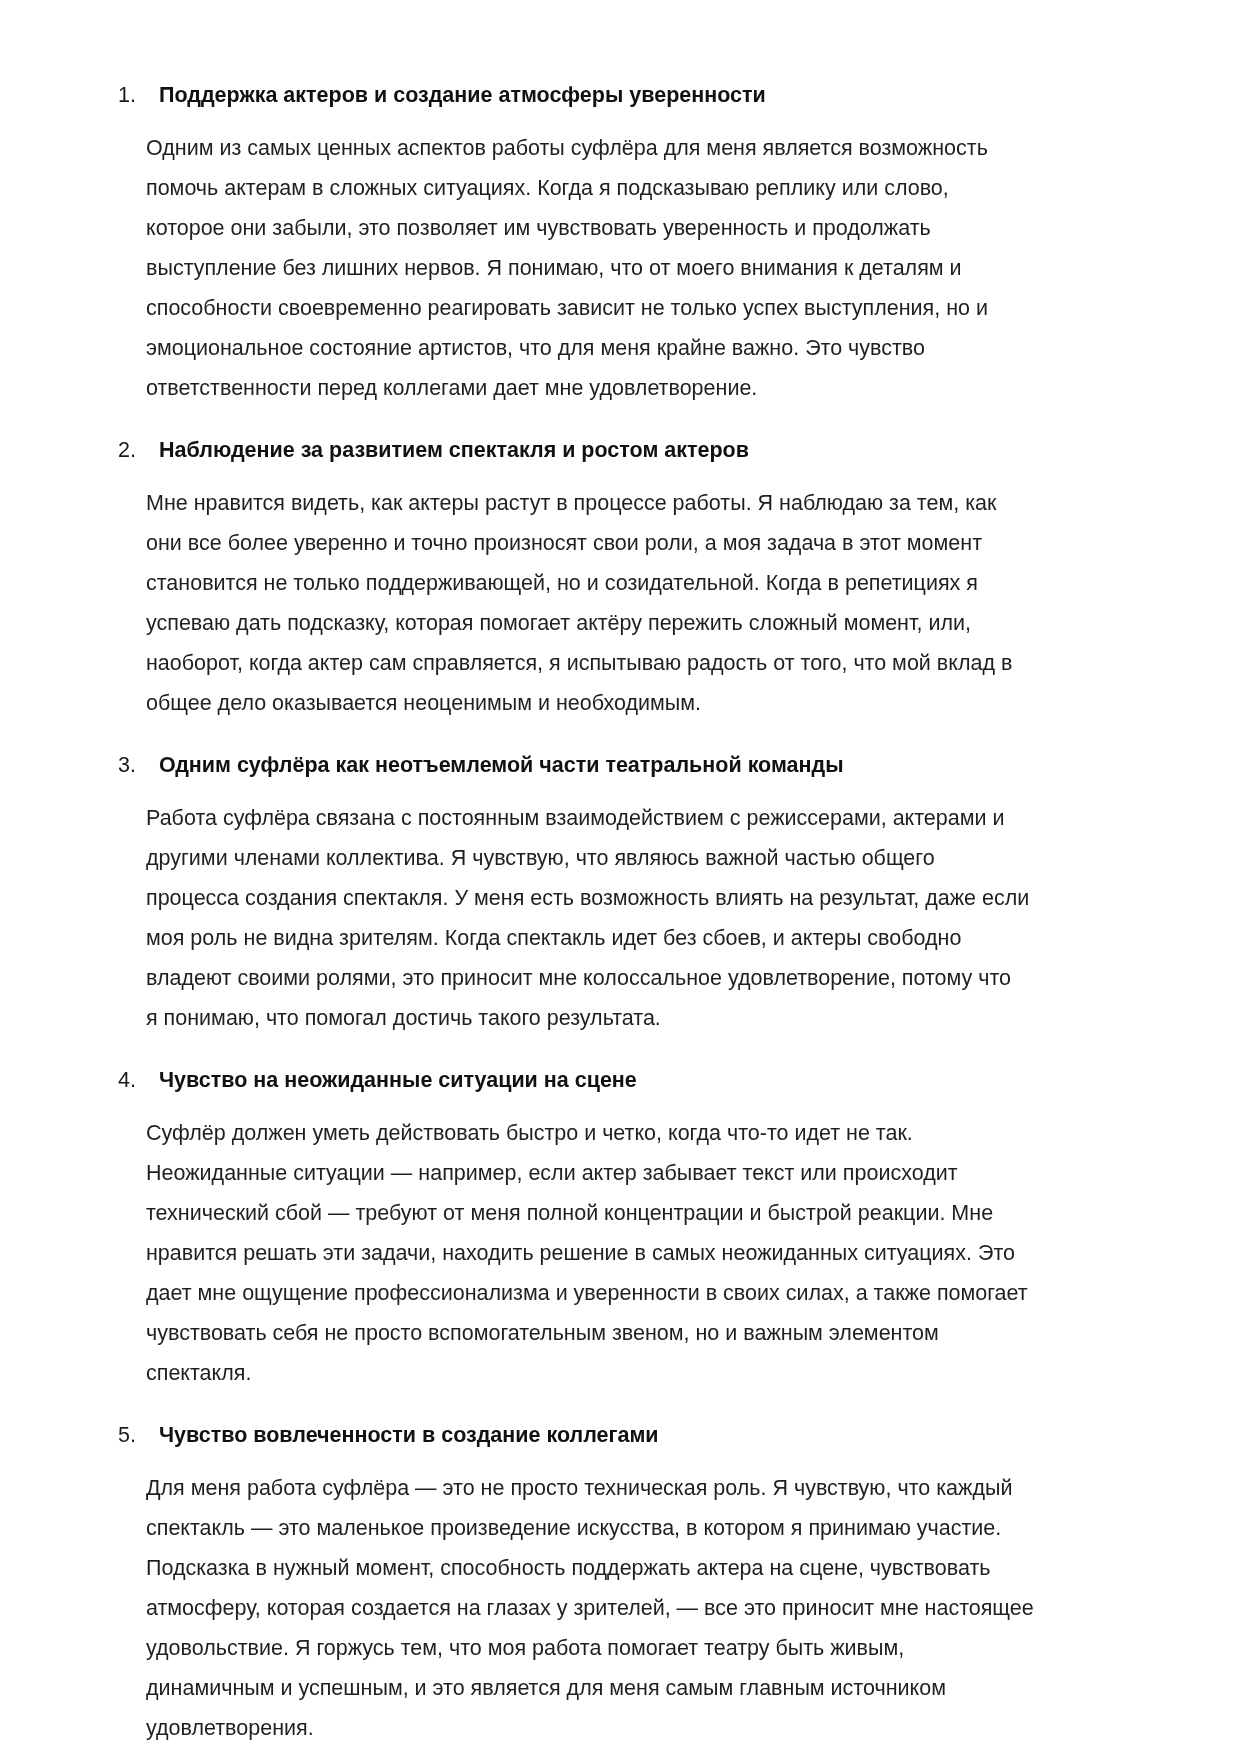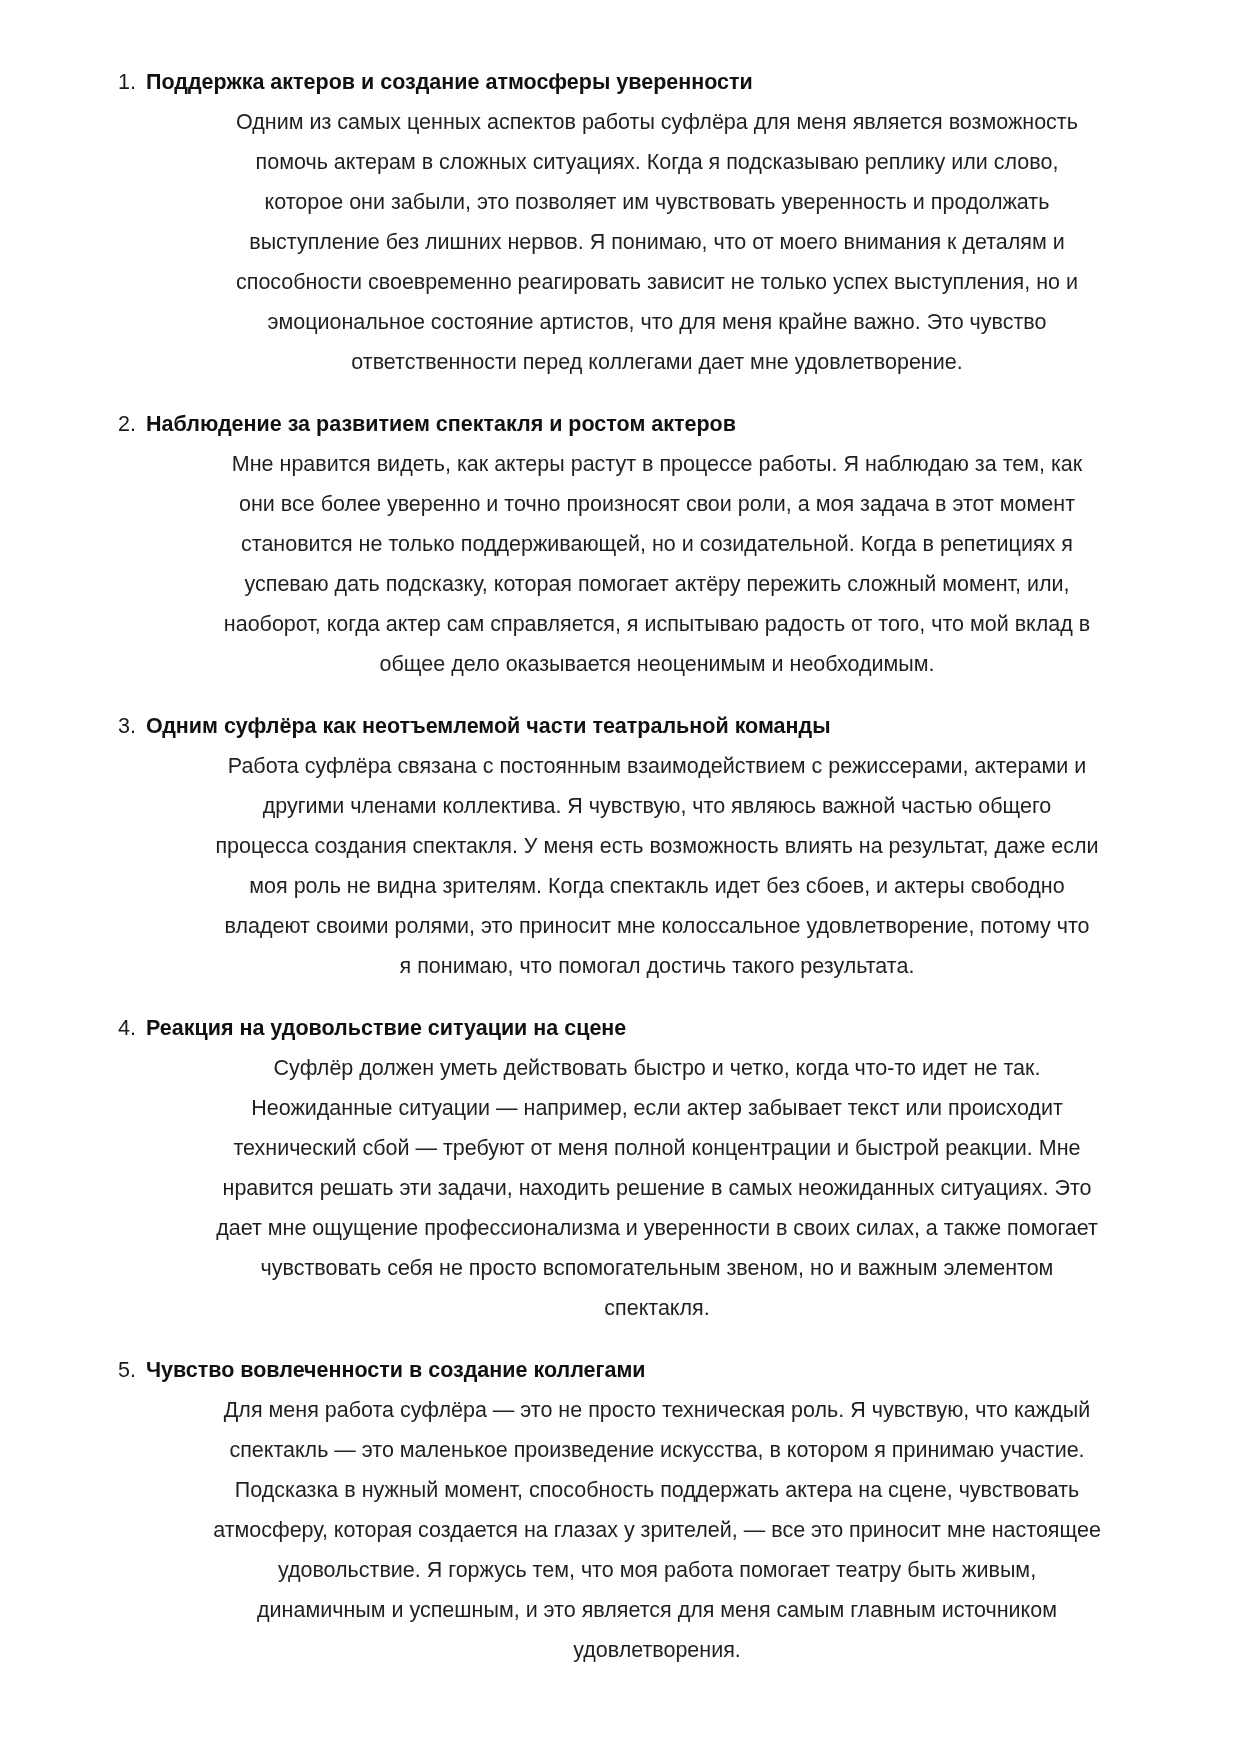--- a/index.html
+++ b/index.html
@@ -32,29 +32,28 @@
       top: 0;
       font-size: 21.5px;
       line-height: 40px;
       color: #1a1a1a;
     }
     .heading {
       font-size: 21.5px;
       font-weight: bold;
       line-height: 40px;
       color: #111111;
-      margin: 0;
+      margin: 13px;
     }
     .para {
       font-size: 21.5px;
       line-height: 40px;
       color: #1f1f1f;
       margin: 0;
       white-space: pre-line;
-      text-align: center;
     }
   </style>
 </head>
 <body>
 
 <div class="doc">
   <div class="item">
     <span class="num">1.</span>
     <p class="heading">Поддержка актеров и создание атмосферы уверенности</p>
     <p class="para">Одним из самых ценных аспектов работы суфлёра для меня является возможность
@@ -80,21 +79,21 @@
     <p class="heading">Одним суфлёра как неотъемлемой части театральной команды</p>
     <p class="para">Работа суфлёра связана с постоянным взаимодействием с режиссерами, актерами и
 другими членами коллектива. Я чувствую, что являюсь важной частью общего
 процесса создания спектакля. У меня есть возможность влиять на результат, даже если
 моя роль не видна зрителям. Когда спектакль идет без сбоев, и актеры свободно
 владеют своими ролями, это приносит мне колоссальное удовлетворение, потому что
 я понимаю, что помогал достичь такого результата.</p>
   </div>
   <div class="item">
     <span class="num">4.</span>
-    <p class="heading">Реакция на удовольствие ситуации на сцене</p>
+    <p class="heading">Чувство на неожиданные ситуации на сцене</p>
     <p class="para">Суфлёр должен уметь действовать быстро и четко, когда что-то идет не так.
 Неожиданные ситуации — например, если актер забывает текст или происходит
 технический сбой — требуют от меня полной концентрации и быстрой реакции. Мне
 нравится решать эти задачи, находить решение в самых неожиданных ситуациях. Это
 дает мне ощущение профессионализма и уверенности в своих силах, а также помогает
 чувствовать себя не просто вспомогательным звеном, но и важным элементом
 спектакля.</p>
   </div>
   <div class="item">
     <span class="num">5.</span>

